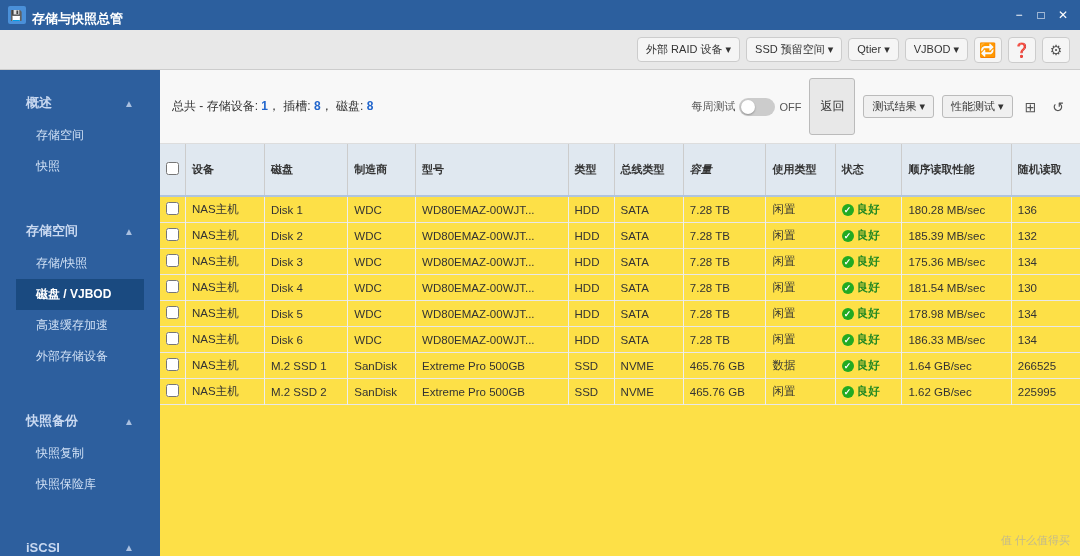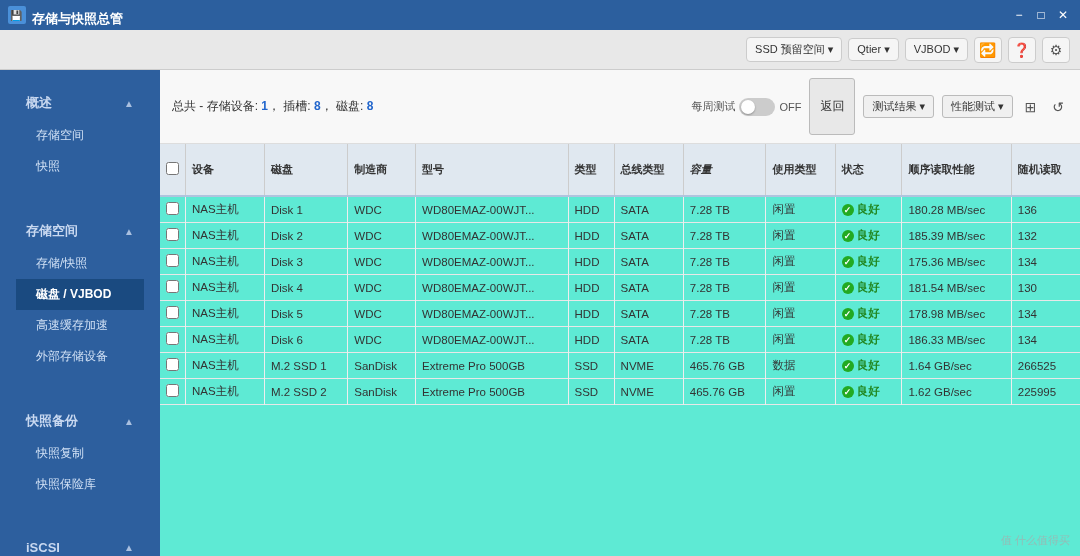--- a/index.html
+++ b/index.html
@@ -136,21 +136,21 @@
       background: #1a4a80;
       color: white;
       font-weight: bold;
     }
     .sidebar-chevron {
       font-size: 10px;
       color: #aac0e0;
     }
     .content {
       flex: 1;
-      background: #5eead4;
+      background: #fde047;
       display: flex;
       flex-direction: column;
       overflow: hidden;
     }
     .content-header {
       padding: 8px 12px;
       border-bottom: 1px solid #ddd;
       display: flex;
       align-items: center;
       justify-content: space-between;
@@ -311,20 +311,21 @@
       <span class="title-bar-title">存储与快照总管</span>
     </div>
     <div class="title-bar-controls">
       <button class="win-btn">−</button>
       <button class="win-btn">□</button>
       <button class="win-btn close">✕</button>
     </div>
   </div>
 
   <div class="toolbar">
+    <button class="toolbar-btn">外部 RAID 设备 ▾</button>
     <button class="toolbar-btn">SSD 预留空间 ▾</button>
     <button class="toolbar-btn">Qtier ▾</button>
     <button class="toolbar-btn">VJBOD ▾</button>
     <div class="toolbar-icon-btn">🔁</div>
     <div class="toolbar-icon-btn">❓</div>
     <div class="toolbar-icon-btn">⚙</div>
   </div>
 
   <div class="main-area">
 

